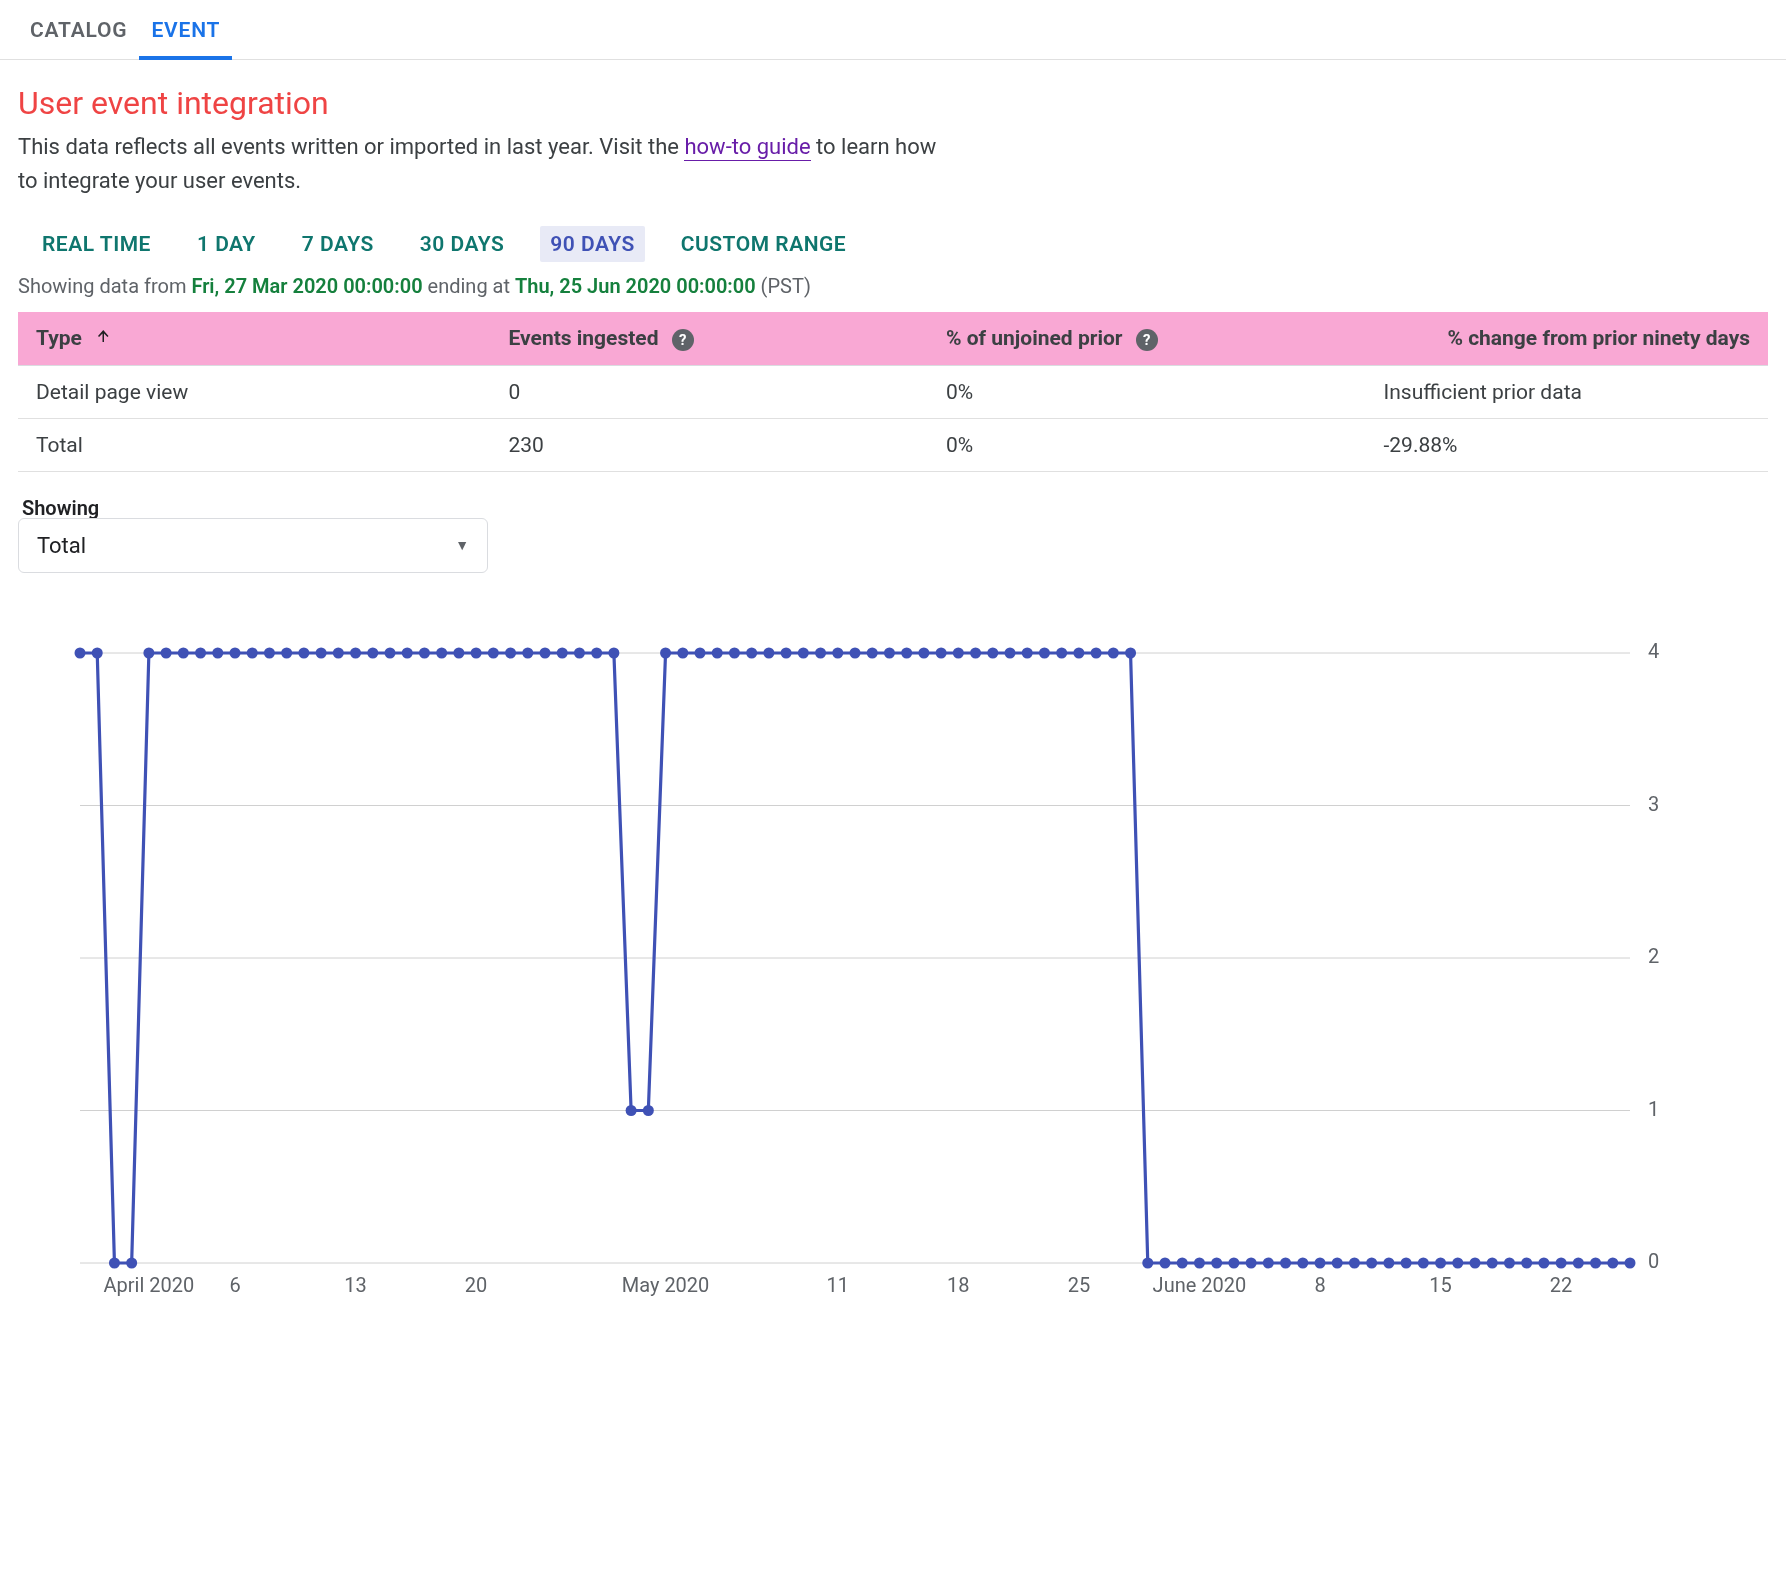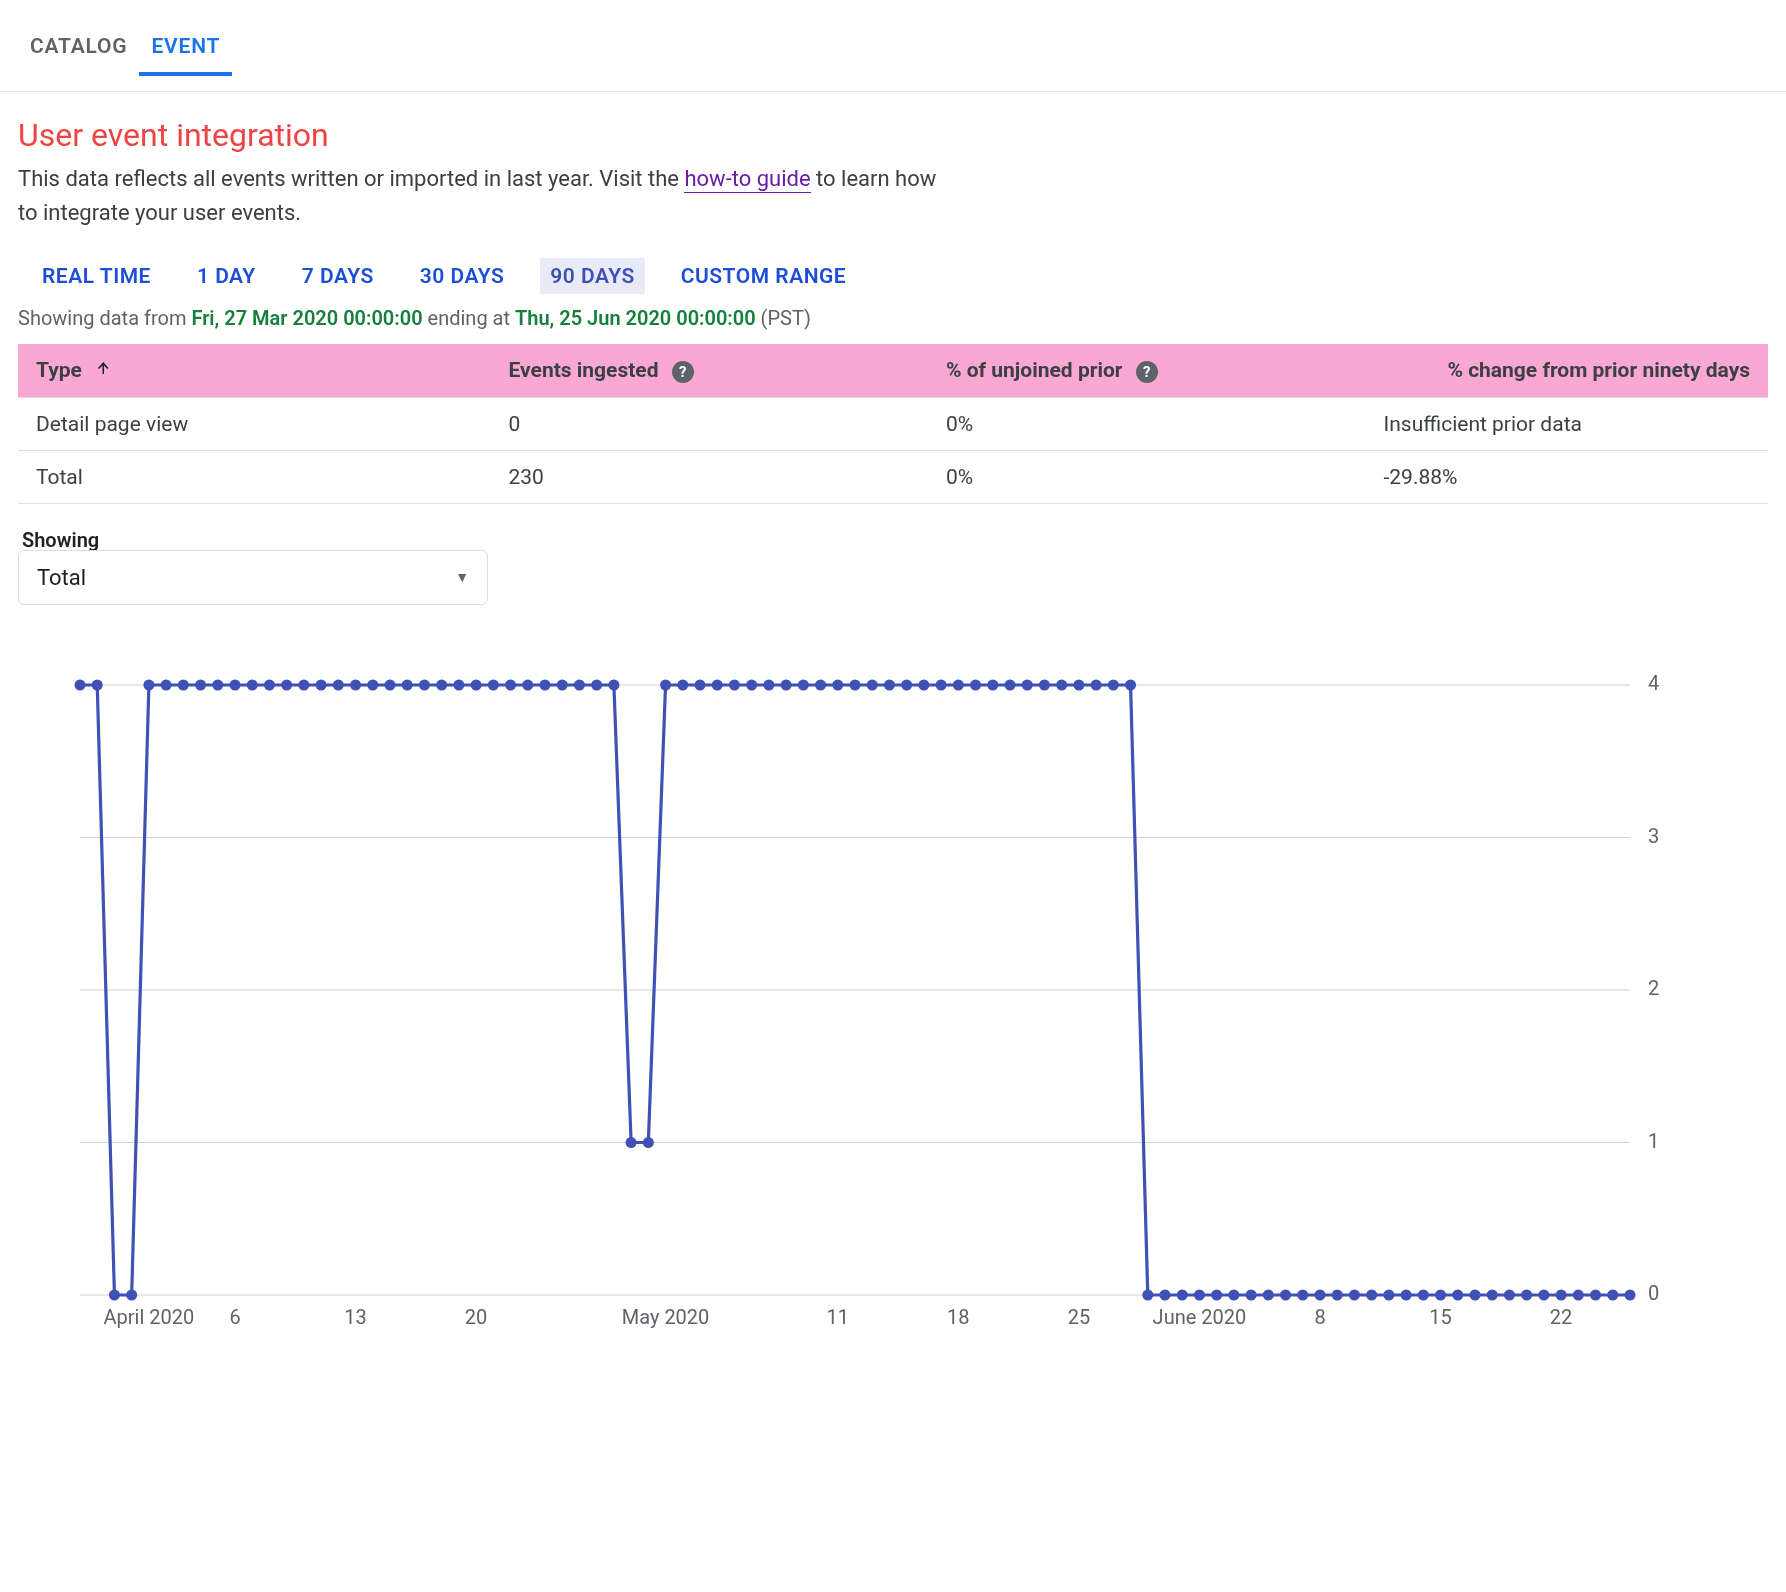--- a/index.html
+++ b/index.html
@@ -1,28 +1,28 @@
 <!DOCTYPE html>
 <html><head>
 <meta charset="utf-8">
 <style>
   * { box-sizing: border-box; }
   html, body { margin:0; padding:0; font-family: Roboto, "Helvetica Neue", Arial, sans-serif; color:#202124; }
   body { width:1786px; background:#fff; }
 
-  .tabs { display:flex; border-bottom:1px solid #e0e0e0; padding:16px 18px; }
+  .tabs { display:flex; border-bottom:1px solid #e0e0e0; padding:0 18px; }
   .tab { font-weight:600; font-size:21px; letter-spacing:0.8px; padding:18px 12px 14px; color:#5f6368; cursor:pointer; }
   .tab.active { color:#1a73e8; border-bottom:4px solid #1a73e8; margin-bottom:-1px; }
 
   h1.page-title { font-size:32px; font-weight:400; margin:24px 0 8px 18px; color:#ef4444; }
   .subtitle { font-size:22px; line-height:1.55; color:#3c4043; margin:0 18px 18px; max-width:940px; }
   .subtitle a { color:#681da8; text-decoration:none; border-bottom:1px solid #681da8; padding-bottom:1px; }
 
   .range-row { display:flex; gap:26px; padding:10px 18px 8px 32px; align-items:center; }
-  .range-item { font-weight:600; font-size:21px; letter-spacing:0.5px; color:#1d4ed8; cursor:pointer; padding:6px 10px; border-radius:2px; }
+  .range-item { font-weight:600; font-size:21px; letter-spacing:0.5px; color:#0f766e; cursor:pointer; padding:6px 10px; border-radius:2px; }
   .range-item.active { background:#e8eaf6; color:#3f51b5; }
 
   .showing { font-size:20px; color:#5f6368; padding:4px 18px 14px; }
   .showing b { color:#15803d; font-weight:600; }
 
   table.events { width:calc(100% - 36px); margin:0 18px; border-collapse:collapse; }
   table.events thead { background:#f9a8d4; }
   table.events th { text-align:left; font-weight:700; font-size:21px; color:#3c4043; padding:14px 18px; border-bottom:1px solid #dadce0; }
   table.events th:last-child { text-align:right; }
   table.events td { font-size:21px; color:#3c4043; padding:14px 18px; border-bottom:1px solid #e0e0e0; }

